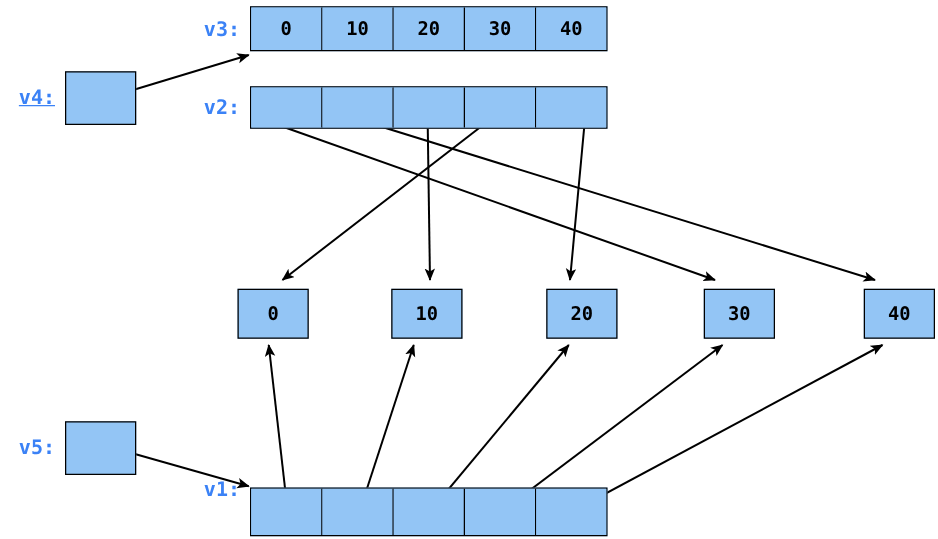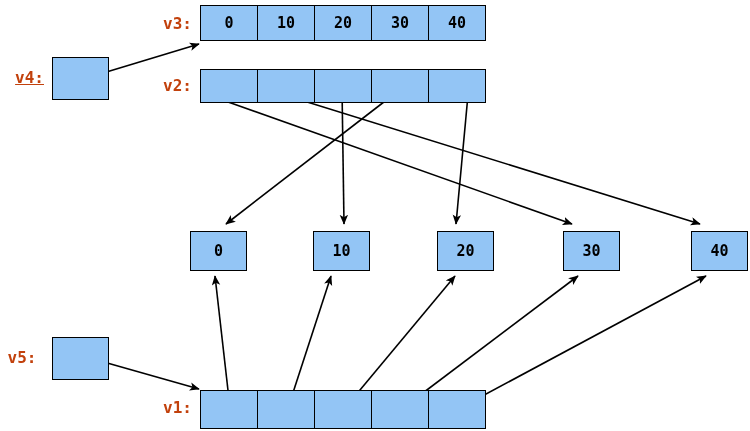--- a/index.html
+++ b/index.html
@@ -21,21 +21,21 @@
     top: 0;
     width: 750px;
     height: 431px;
     pointer-events: none;
   }
   .var-label {
     position: absolute;
     font-family: "DejaVu Sans Mono", "Liberation Mono", monospace;
     font-size: 16px;
     font-weight: bold;
-    color: #c2410c;
+    color: #3b82f6;
     letter-spacing: 0px;
     white-space: nowrap;
     text-align: right;
     line-height: 1;
   }
   .array {
     position: absolute;
     display: flex;
     border: 1px solid #000000;
     box-sizing: border-box;
@@ -126,24 +126,24 @@
     <div class="cell" style="width:57px;"></div>
     <div class="cell" style="width:56px;"></div>
   </div>
 
   <div class="node-box" style="left:190px; top:231px; width:57px; height:40px;">0</div>
   <div class="node-box" style="left:313px; top:231px; width:57px; height:40px;">10</div>
   <div class="node-box" style="left:437px; top:231px; width:57px; height:40px;">20</div>
   <div class="node-box" style="left:563px; top:231px; width:57px; height:40px;">30</div>
   <div class="node-box" style="left:691px; top:231px; width:57px; height:40px;">40</div>
 
-  <div class="var-label" style="left:0px; top:350px; width:44px;text-align:center;">v5:</div>
+  <div class="var-label" style="left:0px; top:350px; width:44px;">v5:</div>
   <div class="ptr-box" style="left:52px; top:337px; width:57px; height:43px;"></div>
 
-  <div class="var-label" style="left:136px; top:400px; width:56px;">v1:</div>
+  <div class="var-label" style="left:136px; top:384px; width:56px;">v1:</div>
   <div class="array" style="left:200px; top:390px; width:286px; height:39px;">
     <div class="cell" style="width:57px;"></div>
     <div class="cell" style="width:57px;"></div>
     <div class="cell" style="width:57px;"></div>
     <div class="cell" style="width:57px;"></div>
     <div class="cell" style="width:56px;"></div>
   </div>
 
 </div>
 

